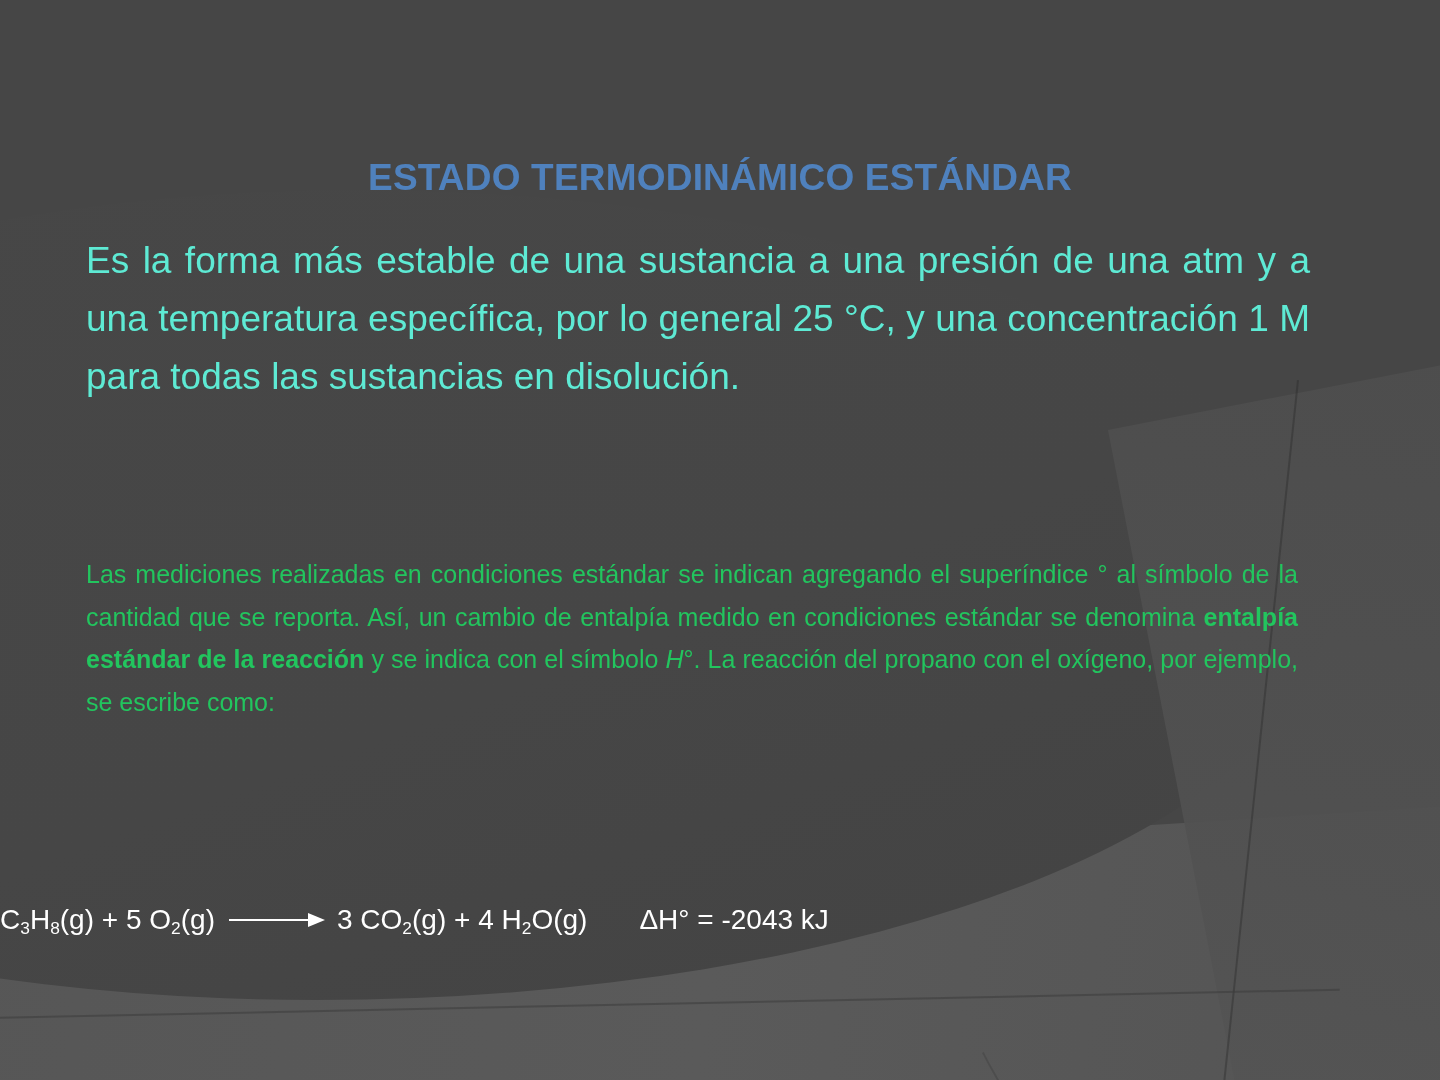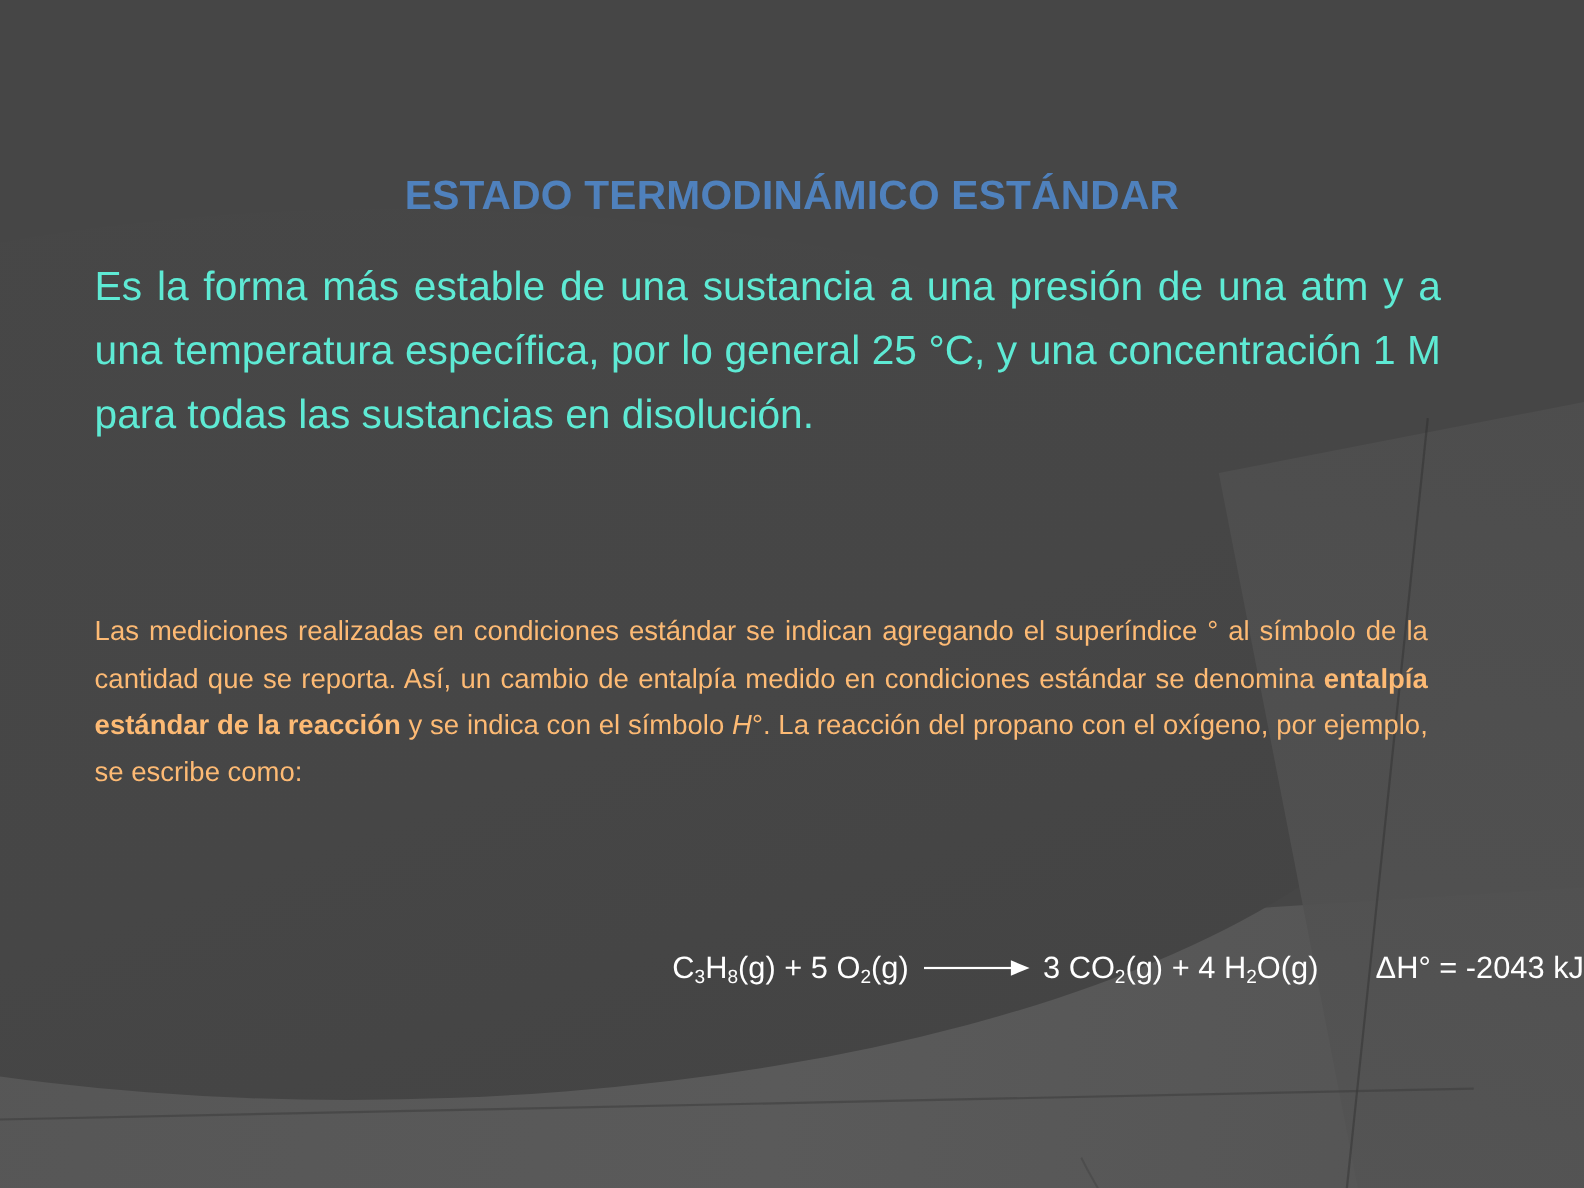--- a/index.html
+++ b/index.html
@@ -131,35 +131,35 @@
     line-height: 58px;
     text-align: justify;
     text-justify: inter-word;
   }
 
   .body-paragraph {
     position: absolute;
     left: 86px;
     top: 553px;
     width: 1212px;
-    color: #fdba74;
+    color: #22c55e;
     font-size: 25px;
     line-height: 42.5px;
     text-align: justify;
     text-justify: inter-word;
   }
   .body-paragraph b { font-weight: bold; }
   .body-paragraph i { font-style: italic; }
 
   .equation {
     position: absolute;
     left: 0;
     right: 0;
-    top: 860px;
-    text-align: right;
+    top: 900px;
+    text-align: left;
     color: #ffffff;
     font-size: 28px;
     line-height: 40px;
     white-space: nowrap;
   }
   .equation sub {
     font-size: .62em;
     vertical-align: -0.28em;
     line-height: 0;
   }

